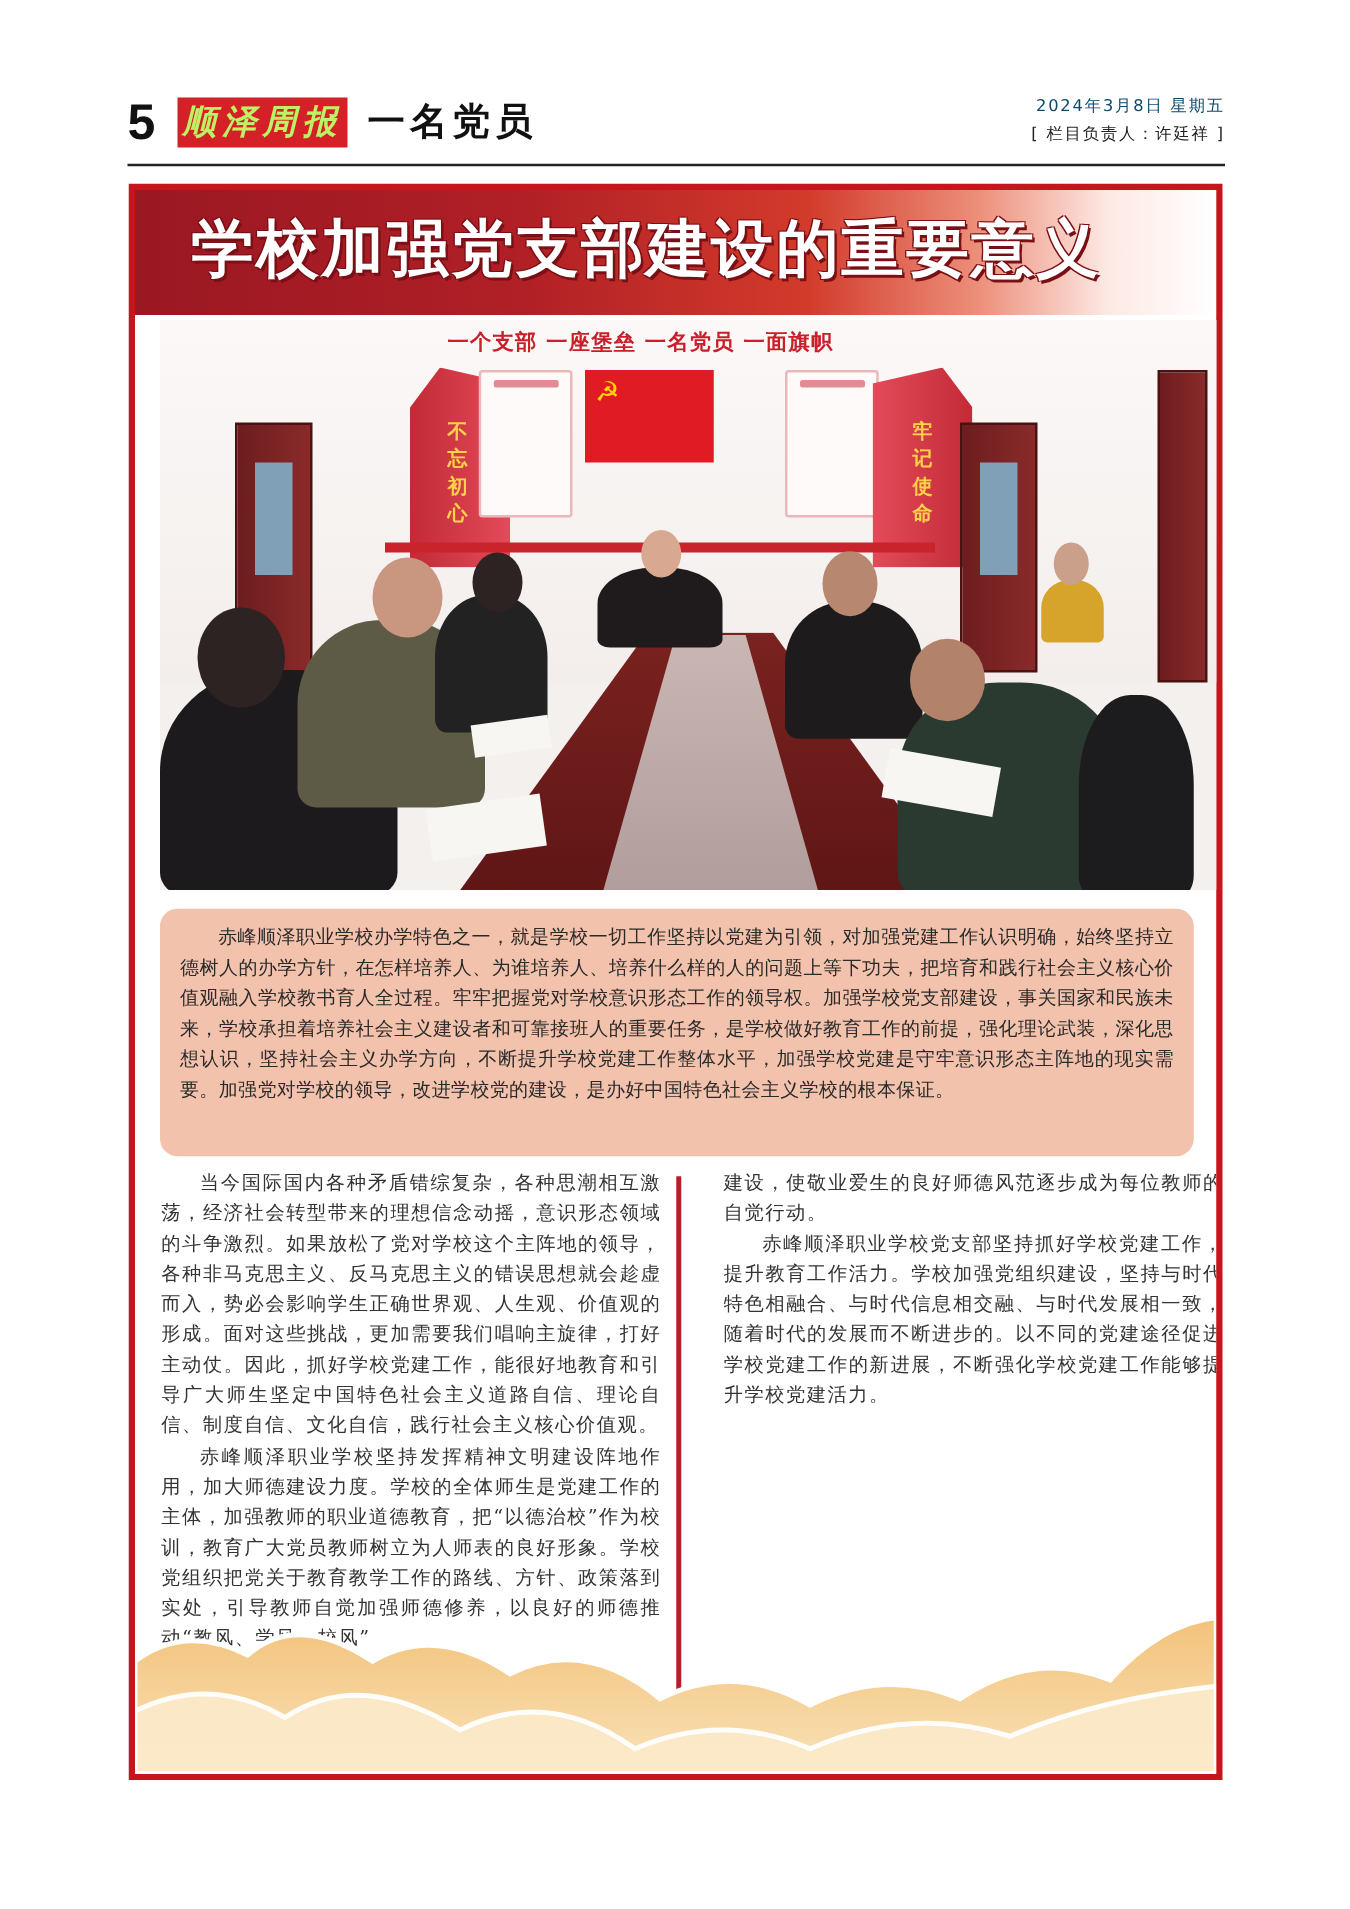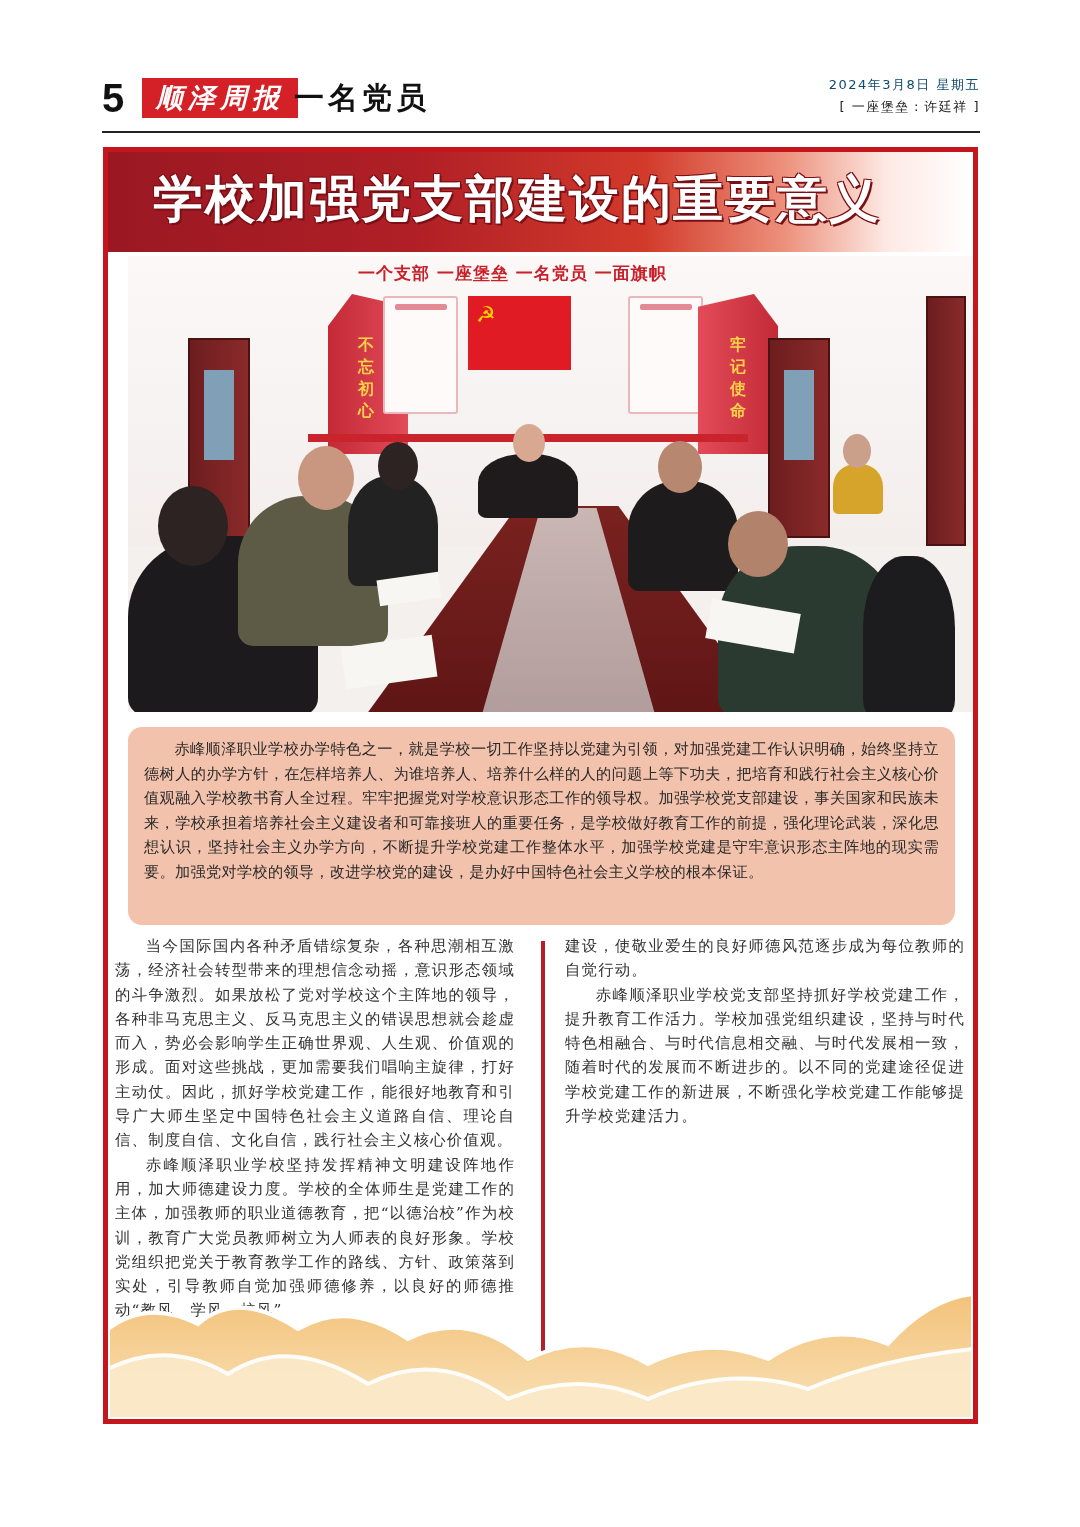--- a/index.html
+++ b/index.html
@@ -2,21 +2,21 @@
 <html><head>
 <meta charset="utf-8">
 <style>
   * { box-sizing: border-box; margin: 0; padding: 0; }
   html, body { width: 1080px; height: 1527px; background: #ffffff; overflow: hidden; }
   body { position: relative; font-family: "DejaVu Serif", serif; color: #2a2a2a; }
 
   
   .masthead { position: absolute; left: 102px; top: 72px; width: 878px; height: 50px; }
   .page-num { position: absolute; left: 0; top: 6px; font-family: "Liberation Sans", sans-serif; font-weight: bold; font-size: 40px; line-height: 40px; color: #111; }
-  .paper-logo { position: absolute; left: 40px; top: 6px; width: 156px; height: 40px; background: #d42027; color: #ffffff; font-family: "DejaVu Serif", serif; font-weight: bold; font-style: italic; font-size: 27px; line-height: 40px; text-align: center; letter-spacing: 5px; }
+  .paper-logo { position: absolute; left: 40px; top: 6px; width: 136px; height: 40px; background: #d42027; color: #bef264; font-family: "DejaVu Serif", serif; font-weight: bold; font-style: italic; font-size: 27px; line-height: 40px; text-align: center; letter-spacing: 5px; }
   .section-name { position: absolute; left: 192px; top: 6px; font-family: "DejaVu Sans", sans-serif; font-weight: bold; font-size: 30px; line-height: 40px; color: #111; letter-spacing: 4px; }
   .issue-date { position: absolute; right: 0; top: 4px; font-family: "DejaVu Sans", sans-serif; font-size: 13px; color: #0c4a6e; letter-spacing: 1.5px; text-align: right; }
   .editor-line { position: absolute; right: 0; top: 26px; font-family: "DejaVu Sans", sans-serif; font-size: 13px; color: #222; letter-spacing: 1.5px; text-align: right; }
   .masthead-rule { position: absolute; left: 102px; top: 131px; width: 878px; height: 2px; background: #222; }
 
   
   .frame { position: absolute; left: 103px; top: 147px; width: 875px; height: 1277px; border: 5px solid #c4161c; background: #fff; overflow: hidden; padding-left: 24px; }
   .title-banner { position: absolute; left: 0; top: 0; width: 100%; height: 100px; background: linear-gradient(90deg, #9a1822 0%, #b01f26 35%, #d23a2a 62%, #ec8f7a 78%, #fde9e4 90%, #ffffff 100%); }
   .headline { position: absolute; left: 45px; top: 16px; font-family: "DejaVu Sans", sans-serif; font-weight: bold; font-size: 50px; line-height: 62px; color: #ffffff; letter-spacing: 2px; text-shadow: 2px 2px 0 #7a1016, -1px -1px 0 #7a1016, 1px -1px 0 #7a1016, -1px 1px 0 #7a1016; }
 
@@ -37,39 +37,39 @@
   .photo .table { position: absolute; left: 230px; top: 250px; width: 420px; height: 220px; background: linear-gradient(180deg, #7a2220 0%, #5d1514 100%); clip-path: polygon(38% 0, 62% 0, 100% 100%, 0 100%); }
   .photo .table-glass { position: absolute; left: 353px; top: 252px; width: 175px; height: 210px; background: linear-gradient(180deg, #d8d0cd, #bfb4b2); clip-path: polygon(34% 0, 66% 0, 100% 100%, 0 100%); opacity: 0.85; }
   .photo .person { position: absolute; border-radius: 45% 45% 10% 10%; }
   .photo .head { position: absolute; border-radius: 50%; background: #2c2322; }
   .photo .paper { position: absolute; background: #f7f6f3; transform: rotate(-8deg); }
 
   
   .summary { position: absolute; left: 20px; top: 575px; width: 827px; height: 198px; background: #f3c2ac; border-radius: 14px; padding: 10px 16px 0 16px; font-family: "DejaVu Serif", serif; font-size: 15.2px; line-height: 24.6px; color: #2a2a2a; text-align: justify; text-indent: 2em; letter-spacing: 0.3px; }
 
   
-  .col { position: absolute; top: 782px; width: 400px; font-family: "DejaVu Serif", serif; font-size: 15.4px; line-height: 24.3px; color: #333; text-align: justify; letter-spacing: 1.2px; }
+  .col { position: absolute; top: 782px; width: 400px; font-family: "DejaVu Serif", serif; font-size: 15.4px; line-height: 24.3px; color: #333; text-align: justify; letter-spacing: 1.2px; margin-left: 14px; }
   .col p { text-indent: 2em; }
   .col p.cont { text-indent: 0; }
   .col-left { left: 7px; }
   .col-right { left: 457px; }
   .col-divider { position: absolute; left: 433px; top: 789px; width: 4px; height: 428px; background: #b3202a; }
 
   
   .clouds { position: absolute; left: 0; bottom: 0; width: 100%; height: 130px; }
 </style>
 </head>
 <body>
 
 <header class="masthead">
   <div class="page-num">5</div>
   <div class="paper-logo">顺泽周报</div>
   <div class="section-name">一名党员</div>
   <div class="issue-date">2024年3月8日  星期五</div>
-  <div class="editor-line">[ 一座堡垒：许廷祥 ]</div>
+  <div class="editor-line">[ 栏目负责人：许廷祥 ]</div>
 </header>
 <div class="masthead-rule"></div>
 
 <article class="frame">
   <div class="title-banner">
     <h1 class="headline">学校加强党支部建设的重要意义</h1>
   </div>
 
   <figure class="photo">
     <div class="wall"></div>

